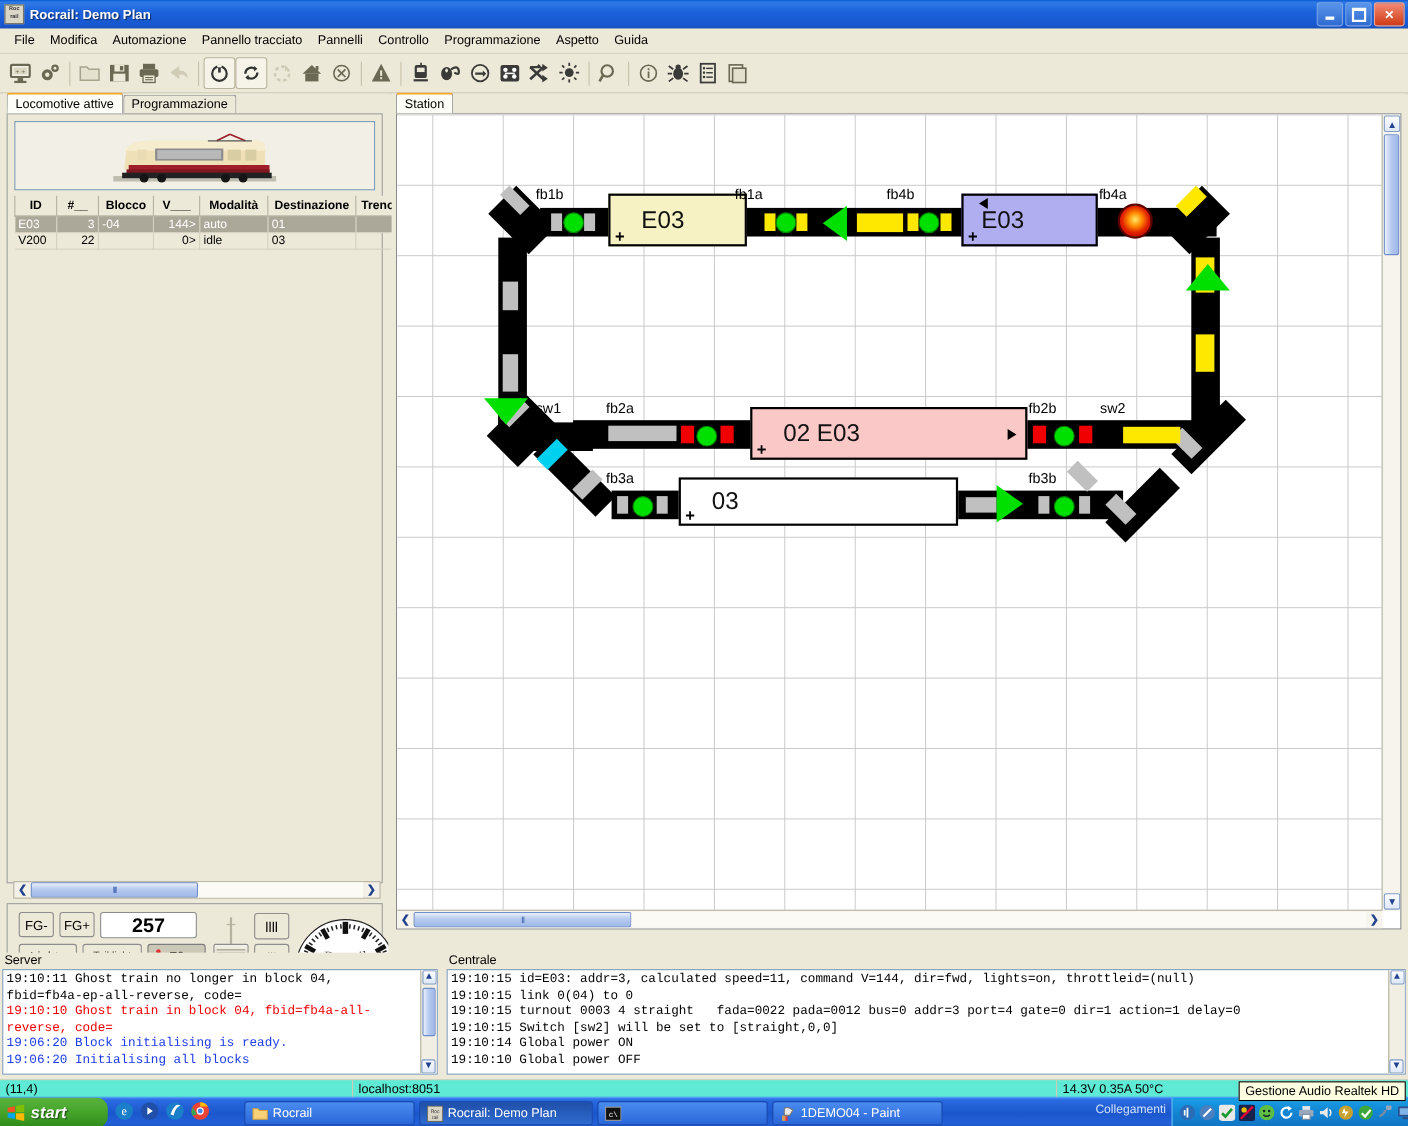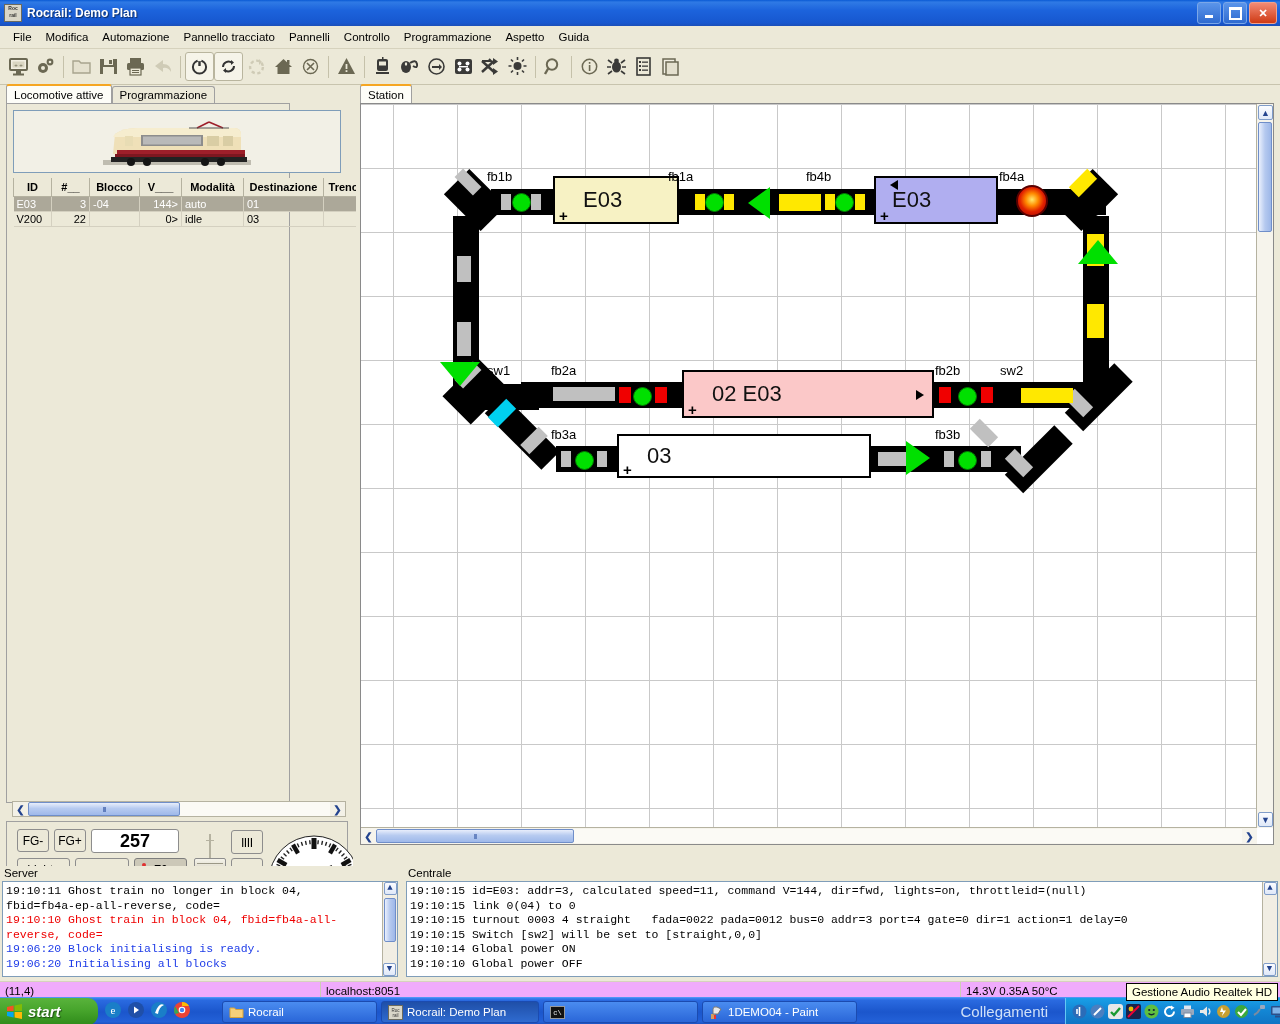--- a/index.html
+++ b/index.html
@@ -66,21 +66,21 @@
     background:#ece9d8;
   }
   .tabs{position:absolute;left:4px;top:0;height:18px;display:flex;align-items:flex-end;}
   .tab{
     height:17px;padding:1px 7px 0 7px;font-size:11.5px;
     background:#ece9d8;border:1px solid #a0a0a0;border-bottom:none;
     border-radius:3px 3px 0 0;box-sizing:border-box;line-height:15px;
   }
   .tab.active{background:#fdfdf8;border-top:2px solid #f5a623;height:19px;line-height:16px;position:relative;z-index:3;}
   .tabbody{
-    position:absolute;left:4px;top:18px;width:284px;height:700px;
+    position:absolute;left:4px;top:18px;width:342px;height:700px;
     background:#ece9d8;border:1px solid #a0a0a0;box-sizing:border-box;
   }
   .loco-img-box{
     position:absolute;left:6px;top:6px;width:328px;height:63px;
     background:#f2f0e6;border:1px solid #7f9db9;box-sizing:border-box;
     display:flex;align-items:flex-end;justify-content:center;overflow:hidden;
   }
   .loco{position:relative;width:160px;height:50px;margin-bottom:2px;}
 
   
@@ -198,21 +198,21 @@
   }
   .logbox .ln{white-space:pre;}
   .red{color:#ee0000;}
   .blue{color:#1e3ce8;}
   .logsb{position:absolute;top:0;right:0;width:15px;height:100%;background:#f1eee4;border-left:1px solid #b5b2a0;box-sizing:border-box;}
   .logsb .a{width:13px;height:13px;margin:0 auto;display:flex;align-items:center;justify-content:center;color:#23438e;font-size:9px;font-weight:bold;
     background:linear-gradient(to bottom,#fbfcff,#dfe8f8);border:1px solid #7f9cc9;border-radius:2px;box-sizing:border-box;}
   .logsb .t{position:absolute;left:1px;width:12px;background:linear-gradient(to right,#eaf0fd,#b5c9ef 50%,#9db7e8);border:1px solid #6f8ec9;border-radius:2px;box-sizing:border-box;}
 
   
-  .statusbar{position:absolute;left:0;top:981px;width:1280px;height:18px;background:#f0abfc;border-top:1px solid #d6d2bd;}
+  .statusbar{position:absolute;left:0;top:981px;width:1280px;height:18px;background:#5eead4;border-top:1px solid #d6d2bd;}
   .sbcell{position:absolute;top:0;height:18px;font-size:11.5px;color:#000;display:flex;align-items:center;padding-left:5px;box-sizing:border-box;border-left:1px solid #cfcbb6;}
   .tooltip{
     position:absolute;left:1126px;top:983px;background:#ffffe1;border:1px solid #000;
     font-size:11.5px;padding:2px 5px;color:#000;z-index:50;
   }
 
   
   .taskbar{
     position:absolute;left:0;top:997px;width:1280px;height:27px;
     background:linear-gradient(to bottom,#3c81f3 0%,#2a6ae0 9%,#1b56cc 52%,#2361d8 88%,#1a4bb4 100%);
@@ -234,21 +234,21 @@
     background:linear-gradient(to bottom,#4a8cf0,#2a66d8);border:1px solid #1b4bb0;
   }
   .taskitem.active{background:linear-gradient(to bottom,#1f4fa8,#2f6bd0);}
   .taskitem .ic{width:15px;height:15px;margin-right:4px;flex:none;}
   .tray{
     position:absolute;right:0;top:0;width:215px;height:27px;
     background:linear-gradient(to bottom,#19a0e8 0%,#1489d6 40%,#0f73c3 100%);
     border-left:1px solid #64c8f5;display:flex;align-items:center;gap:3px;padding-left:6px;box-sizing:border-box;
   }
   .trayico{width:15px;height:15px;border-radius:2px;flex:none;}
-  .collegamenti{position:absolute;right:232px;top:5px;color:#cfe0f8;font-size:15px;}
+  .collegamenti{position:absolute;right:220px;top:5px;color:#cfe0f8;font-size:11px;}
   .chev{position:absolute;right:207px;top:3px;color:#fff;font-size:13px;font-weight:bold;}
 </style>
 </head>
 <body>
 
 <div class="app">
 
   <div class="titlebar">
     <div class="title-ico">
         <b>Roc</b>

